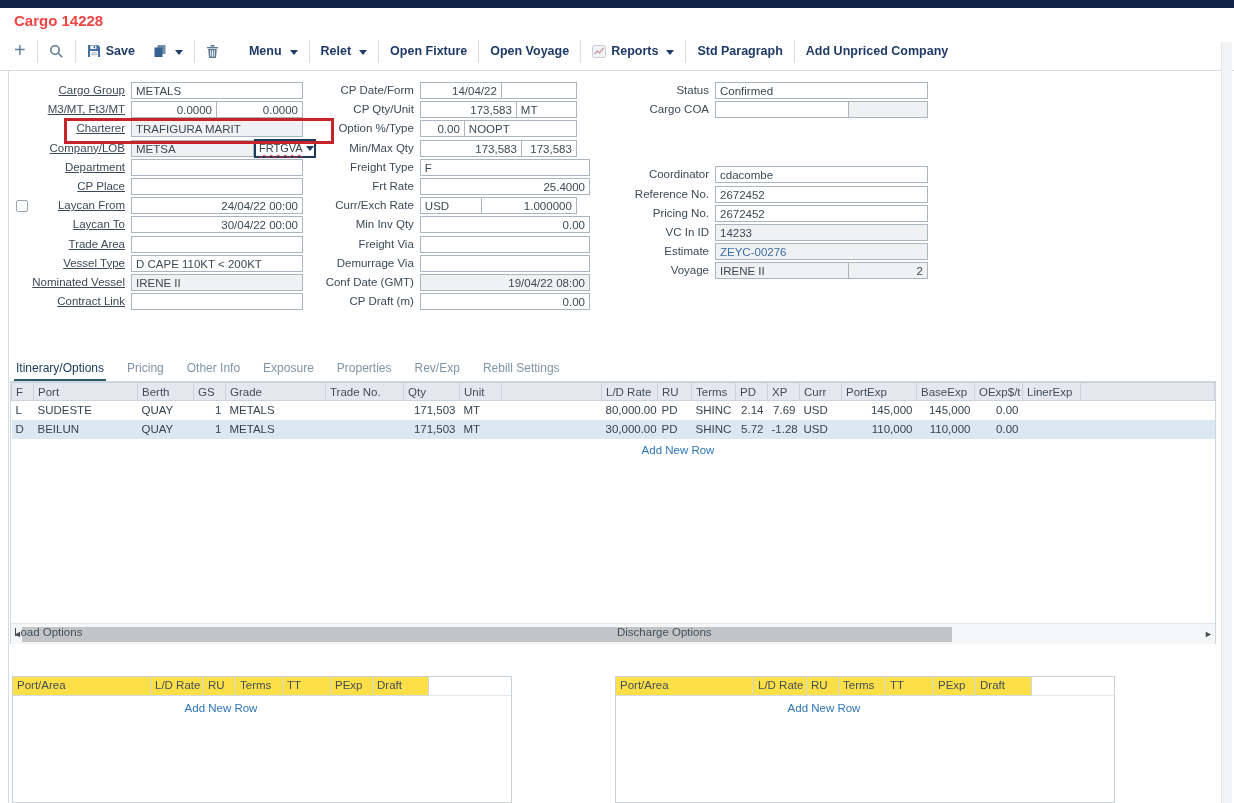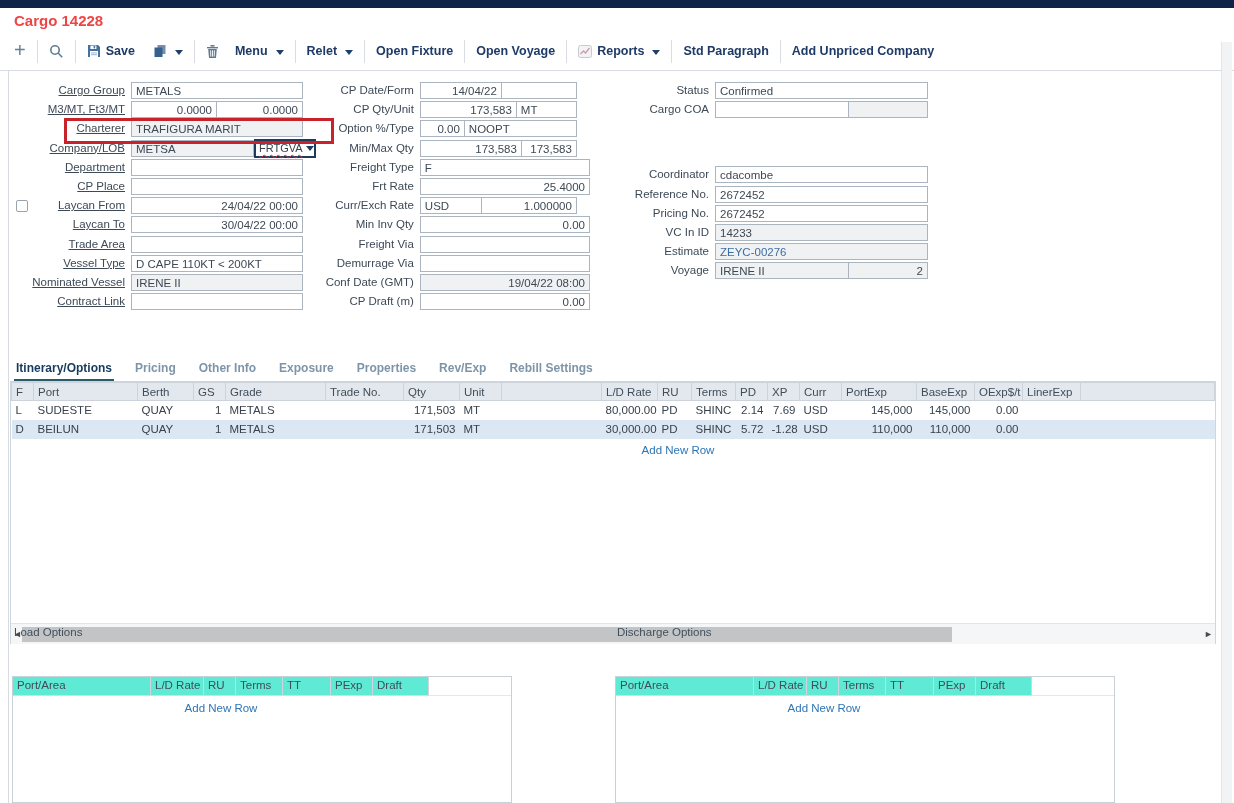--- a/index.html
+++ b/index.html
@@ -41,41 +41,41 @@
   .gap { height:46px; }
   .combo { border:2px solid #1d3a5f; background:#fff; height:19px; margin-top:-1px; display:flex; align-items:center; justify-content:space-between; padding:0 3px; font-size:11px; color:#374расно352; }
   .combo .combo-text { color:#37424d; font-size:11px; text-decoration:underline wavy #e03131; text-decoration-thickness:1px; text-underline-offset:2px; }
   .combo .caret { border-top-color:#1d3a5f; margin-top:1px; }
   .checkbox { position:absolute; left:2px; top:118px; width:12px; height:12px; border:1px solid #99a3ad; border-radius:2px; background:#fff; }
   .annotation-red { position:absolute; left:64px; top:118px; width:270px; height:26px; border:3px solid #c8232b; z-index:6; pointer-events:none; }
   .link-text { color:#3b6ea5; }
 
   
   .tabs { position:absolute; left:14px; top:358px; height:24px; display:flex; gap:19px; }
-  .tab { font-size:12px; font-weight:bold; color:#7e95a9; padding:3px 2px 4px 2px; }
+  .tab { font-size:12px; font-weight:normal; color:#7e95a9; padding:3px 2px 4px 2px; }
   .tab.active { color:#17395c; border-bottom:3px solid #2a5a6a; }
 
   
   .itin-panel { position:absolute; left:10px; top:381px; width:1206px; height:263px; border:1px solid #cfd7de; background:#fff; }
   table.itin { border-collapse:collapse; table-layout:fixed; width:1204px; font-size:11.5px; }
   table.itin th { background:#e3e8ee; border:1px solid #ccd3db; height:18px; font-weight:normal; text-align:left; color:#414d59; padding:0 4px; overflow:hidden; white-space:nowrap; }
   table.itin td { height:19px; padding:0 4px; color:#37424d; overflow:hidden; white-space:nowrap; }
   table.itin tr.alt { background:#dbe8f4; }
   .num-cell { text-align:right; }
   .add-row-link { position:absolute; left:0; top:62px; width:100%; text-align:center; padding-left:130px; font-size:11.5px; color:#2e75b6; }
   .hscroll { position:absolute; left:0; top:241px; width:1204px; height:21px; background:#f5f6f7; border-top:1px solid #e3e6e9; }
   .hscroll .thumb { position:absolute; left:11px; top:3px; width:930px; height:15px; background:#c2c4c6; }
   .scroll-arrow { position:absolute; top:4px; font-size:9px; color:#4b4b4b; line-height:13px; }
   .scroll-arrow.left { left:2px; } .scroll-arrow.right { right:2px; }
 
   
   .opt-label { position:absolute; top:626px; font-size:11.5px; color:#42505c; }
   .opt-panel { position:absolute; top:676px; width:500px; height:127px; border:1px solid #c8d0d8; background:#fff; }
   .opt-head { display:flex; height:19px; }
-  .opt-head .hcell { background:#5eead4; border-right:1px solid #cfd6dd; border-bottom:1px solid #d6dce2; font-size:11.5px; color:#414d59; padding:2px 4px; white-space:nowrap; overflow:hidden; }
+  .opt-head .hcell { background:#fde047; border-right:1px solid #cfd6dd; border-bottom:1px solid #d6dce2; font-size:11.5px; color:#414d59; padding:2px 4px; white-space:nowrap; overflow:hidden; }
   .opt-head .hfill { flex:1; background:#fff; border-bottom:1px solid #e4e8ec; }
   .opt-add { width:416px; text-align:center; margin-top:6px; font-size:11.5px; color:#2e75b6; }
 </style>
 </head>
 <body>
 
 <div class="topbar"></div>
 <div class="page-title">Cargo 14228</div>
 
 <div class="toolbar">
@@ -120,21 +120,21 @@
       <svg width="13" height="14" viewBox="0 0 13 14">
           <rect x="1" y="3" width="11" height="1.4" fill="#5e7a94"></rect>
           <rect x="4.5" y="1" width="4" height="1.6" fill="#5e7a94"></rect>
           <path d="M2.2 5 h8.6 l-0.8 9 h-7 z" fill="#5e7a94"></path>
           <line x1="4.6" y1="6.3" x2="4.8" y2="12.6" stroke="#fff" stroke-width="0.9"></line>
           <line x1="6.5" y1="6.3" x2="6.5" y2="12.6" stroke="#fff" stroke-width="0.9"></line>
           <line x1="8.4" y1="6.3" x2="8.2" y2="12.6" stroke="#fff" stroke-width="0.9"></line>
         </svg>
     </span>
   </div>
-  <div class="tb-btn" style="margin-left:12px">
+  <div class="tb-btn" style="margin-left:26px">
     <span>Menu</span>
     <span class="caret"></span>
   </div>
   <div class="tb-sep"></div>
   <div class="tb-btn">
     <span>Relet</span>
     <span class="caret"></span>
   </div>
   <div class="tb-sep"></div>
   <div class="tb-btn">

